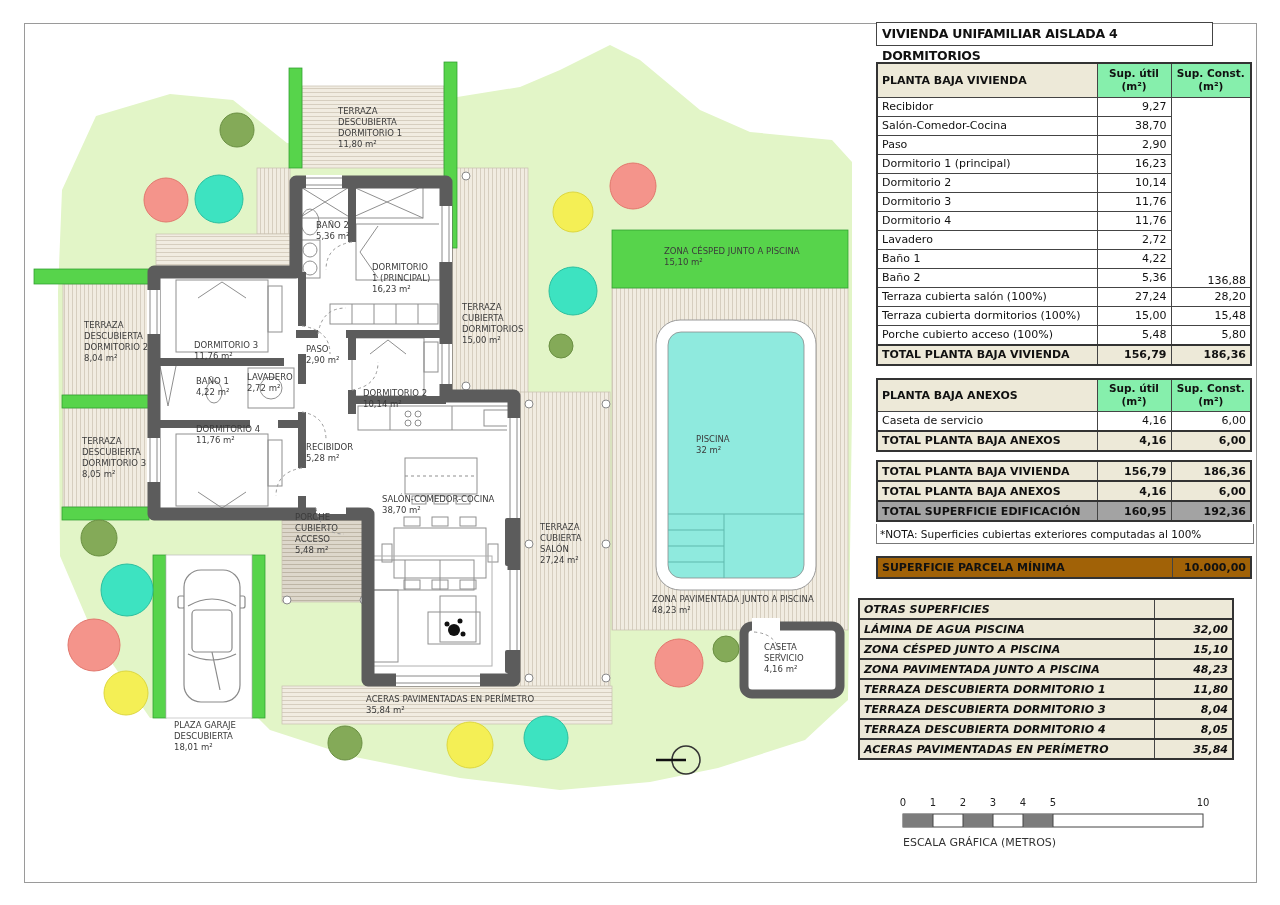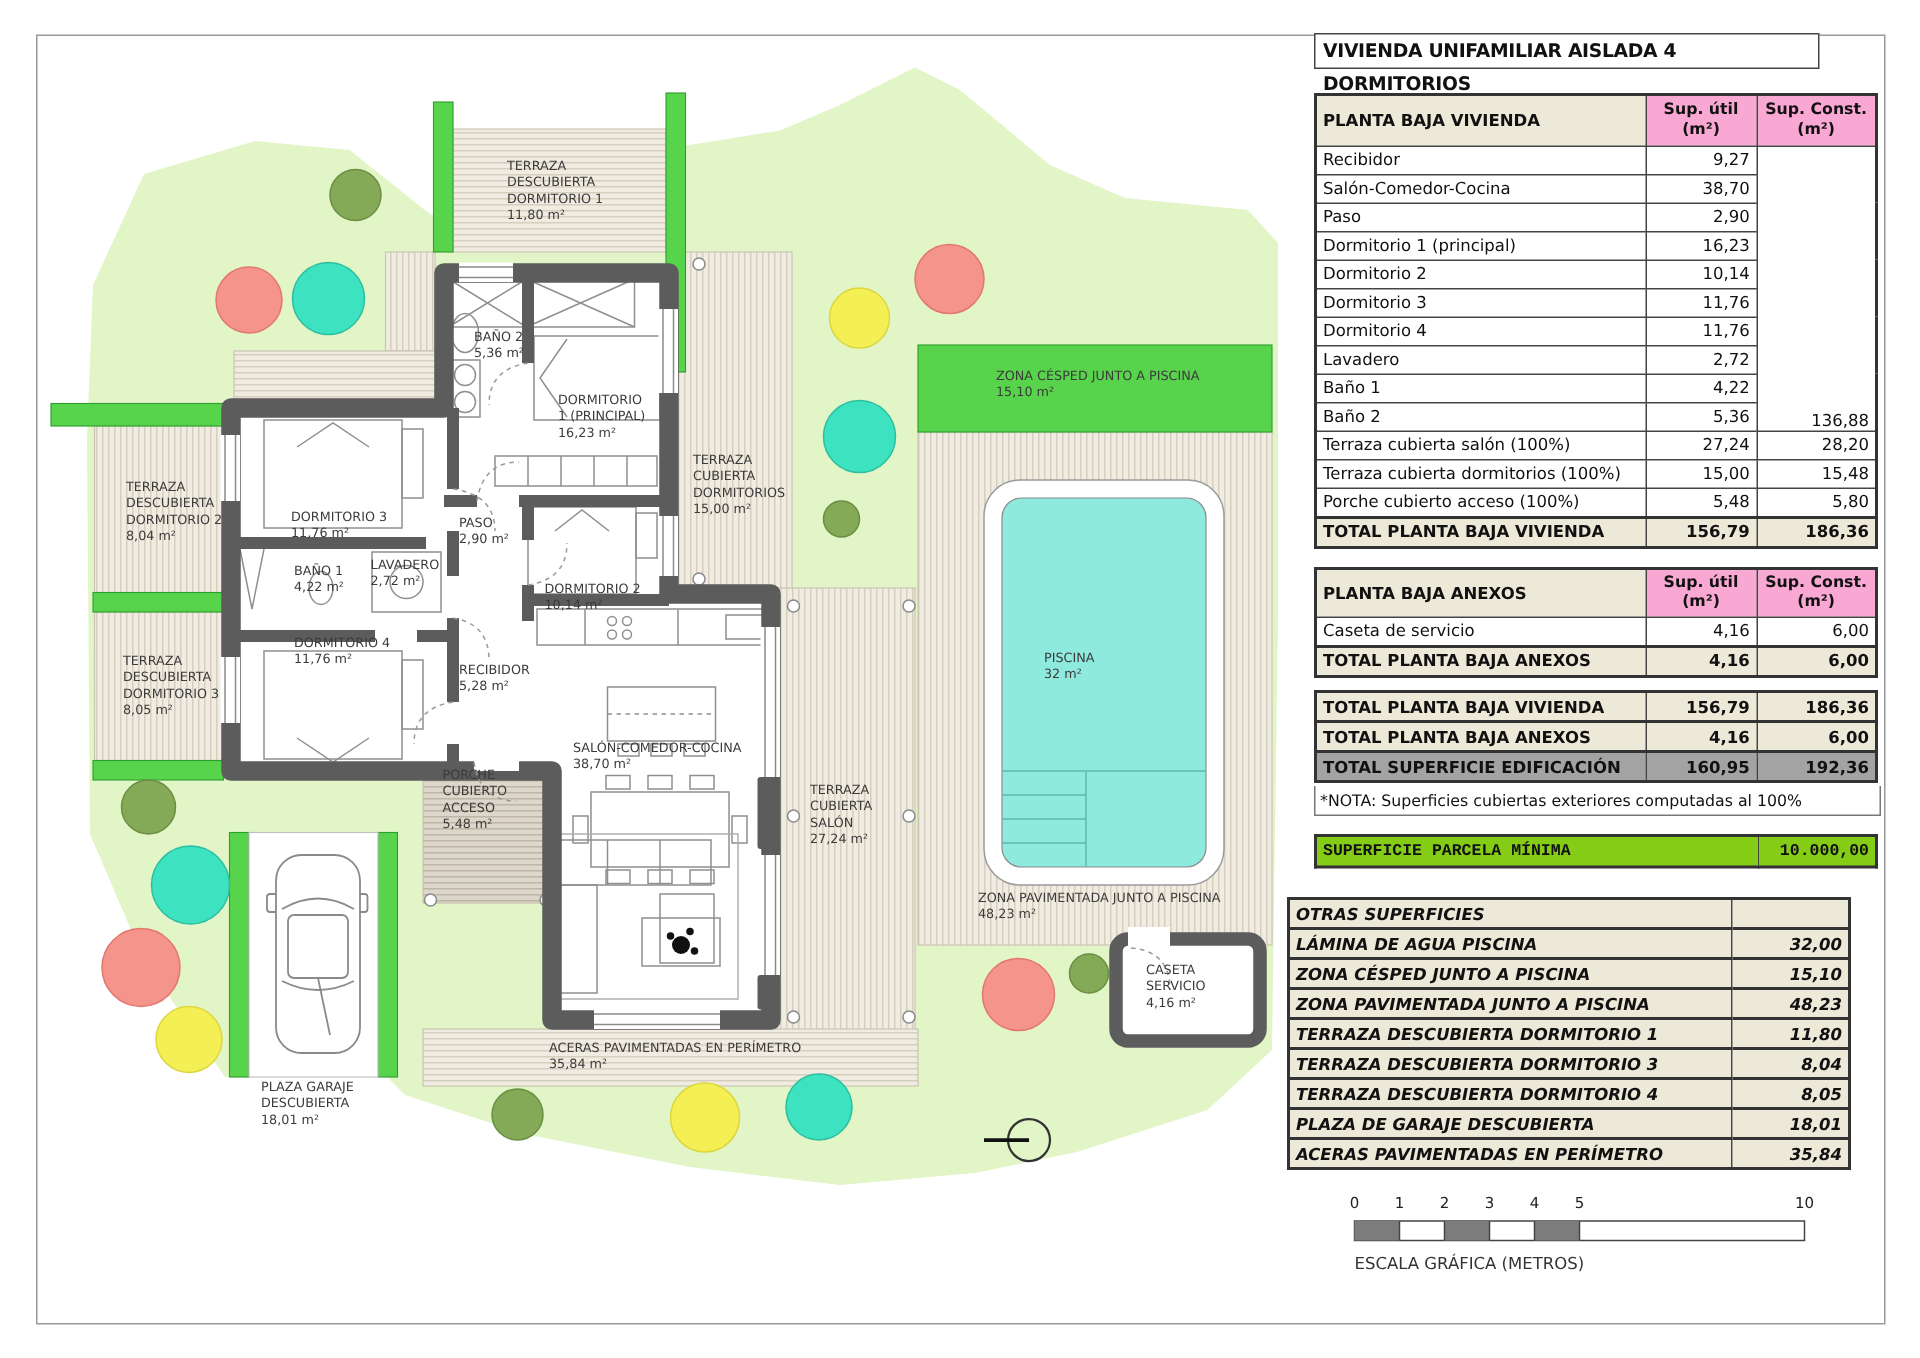--- a/index.html
+++ b/index.html
@@ -11,24 +11,24 @@
   .panel{position:absolute;z-index:6;}
   .title-box{left:876px;top:22px;width:330px;height:22px;border:1.2px solid #444;
     font-weight:bold;font-size:12.5px;letter-spacing:-0.2px;line-height:22px;padding-left:5px;color:#111;background:#fff;}
   table{border-collapse:collapse;table-layout:fixed;background:#fff;}
   table.data{border:2px solid #333;}
   td{border:1px solid #444;font-size:11px;height:18px;padding:0 4px;color:#111;
      overflow:hidden;white-space:nowrap;vertical-align:middle;}
   .num{text-align:right;}
   .vbot{vertical-align:bottom;}
   .hdr{background:#ede9d8;font-weight:bold;}
-  .colhead{background:#f9a8d4;font-weight:bold;text-align:center;white-space:pre-line;font-size:10.5px;line-height:1.25;}
+  .colhead{background:#86efac;font-weight:bold;text-align:center;white-space:pre-line;font-size:10.5px;line-height:1.25;}
   .tot td{background:#ede9d8;font-weight:bold;border-top:2px solid #333;}
   .blue td{background:#a3a3a3;font-weight:bold;border-top:2px solid #333;}
-  .bluecell{background:#84cc16;font-weight:bold;font-family:Liberation Mono, monospace;}
+  .bluecell{background:#a16207;font-weight:bold;}
   .c-label{width:220px;} .c-n1{width:74px;} .c-n2{width:80px;}
   .o-label{width:295px;} .o-val{width:79px;}
   .nota{left:876px;top:524px;width:378px;height:20px;font-size:10.5px;line-height:20px;color:#111;
         border:1px solid #777;border-top:none;padding-left:3px;box-sizing:border-box;}
   .tick{position:absolute;z-index:6;font-size:10px;color:#222;transform:translateX(-50%);}
   .scale-label{position:absolute;z-index:6;font-size:11px;color:#333;}
 </style>
 </head>
 <body>
 
@@ -530,24 +530,20 @@
       </tr>
   <tr class="tot">
         <td>TERRAZA DESCUBIERTA DORMITORIO 3</td>
         <td class="num">8,04</td>
       </tr>
   <tr class="tot">
         <td>TERRAZA DESCUBIERTA DORMITORIO 4</td>
         <td class="num">8,05</td>
       </tr>
   <tr class="tot">
-        <td>PLAZA DE GARAJE DESCUBIERTA</td>
-        <td class="num">18,01</td>
-      </tr>
-  <tr class="tot">
         <td>ACERAS PAVIMENTADAS EN PERÍMETRO</td>
         <td class="num">35,84</td>
       </tr>
 </tbody>
   </table>
 
 <div class="tick" style="left:903px;top:797px;">0</div>
 <div class="tick" style="left:933px;top:797px;">1</div>
 <div class="tick" style="left:963px;top:797px;">2</div>
 <div class="tick" style="left:993px;top:797px;">3</div>

